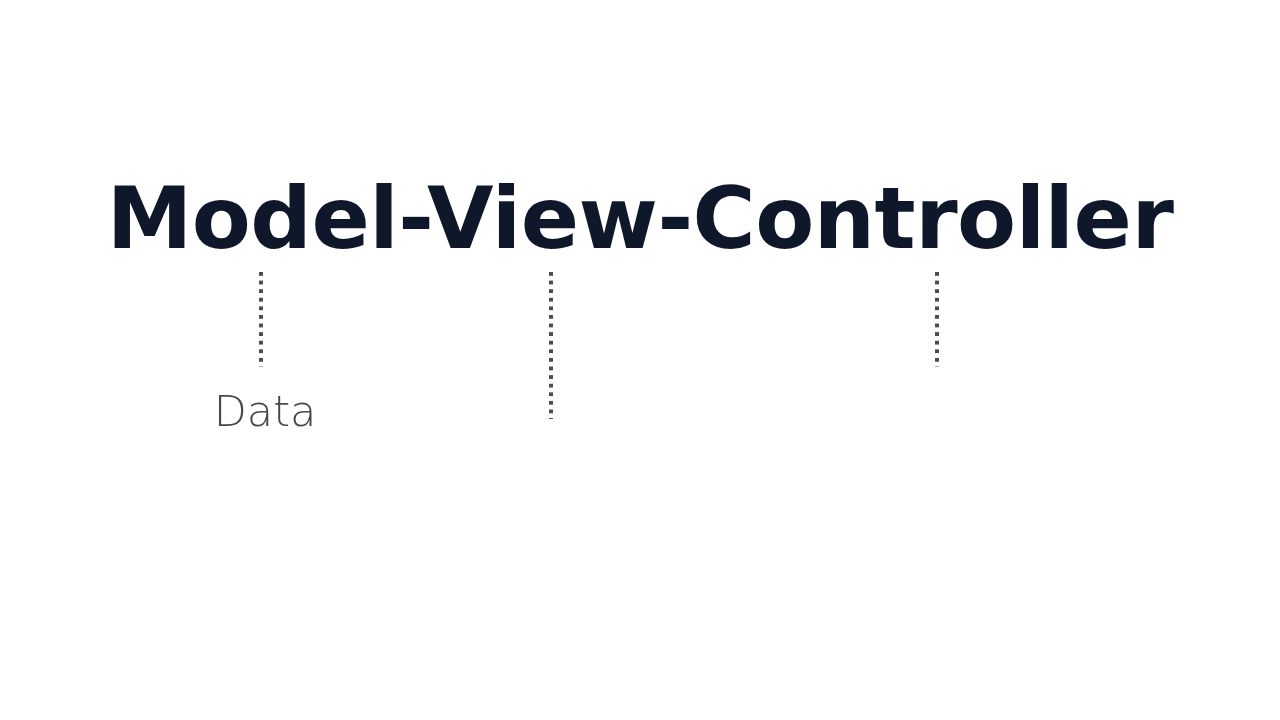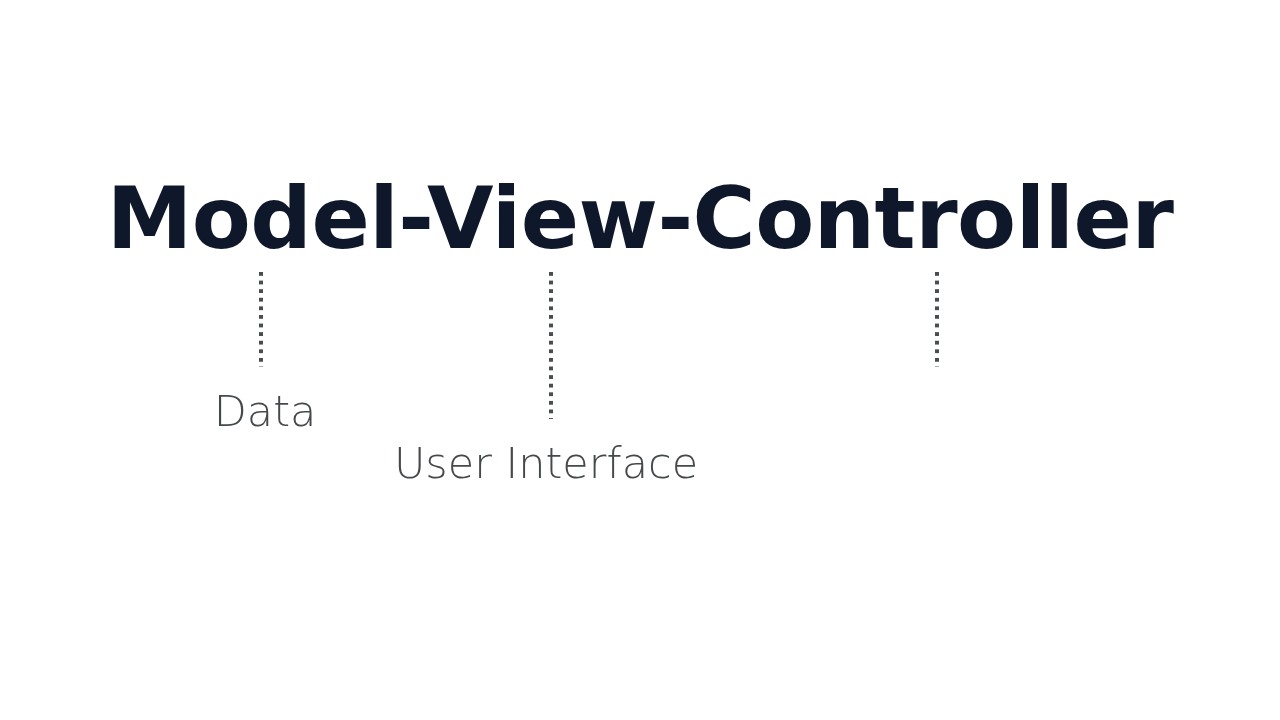--- a/index.html
+++ b/index.html
@@ -101,16 +101,15 @@
 <div id="slide">
 
   <div class="title">Model-View-Controller</div>
 
   <div class="connector c-model"></div>
   <div class="connector c-view"></div>
   <div class="connector c-controller"></div>
 
   <div class="leaf-label l-data">Data</div>
 
-  <div class="leaf-label l-ui">User Interface</div>
 
 
 </div>
 
 </body></html>

